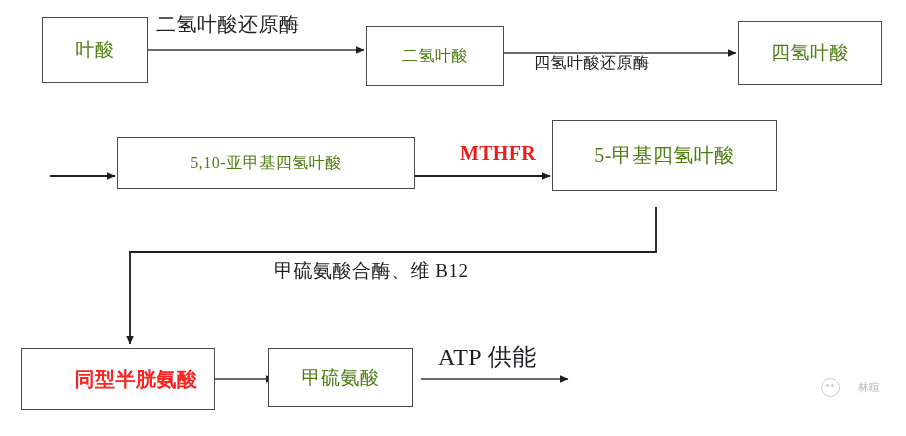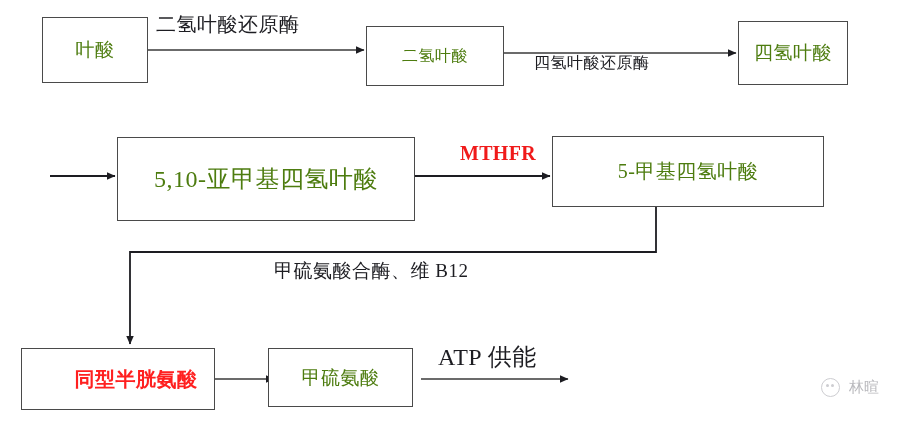--- a/index.html
+++ b/index.html
@@ -53,24 +53,24 @@
   .edge-label.enzyme-highlight {
     color: #f01a1a;
     font-weight: bold;
     font-family: "Liberation Serif", "DejaVu Serif", serif;
     letter-spacing: 0.3px;
   }
   #watermark {
     position: absolute;
     display: flex;
     align-items: center;
-    gap: 9px;
+    gap: 18px;
     color: #b9b9bd;
     font-family: "Liberation Sans", "DejaVu Sans", sans-serif;
-    font-size: 15px;
+    font-size: 11px;
     white-space: nowrap;
   }
   #watermark .wm-badge {
     width: 17px;
     height: 17px;
     border-radius: 50%;
     border: 1.3px solid #cdcdd1;
     position: relative;
     flex: none;
   }
@@ -114,25 +114,25 @@
 
     <line x1="215" y1="379" x2="274" y2="379" stroke="#3a3a3a" stroke-width="1.7" marker-end="url(#arrowhead)"></line>
 
     <line x1="421" y1="379" x2="568" y2="379" stroke="#3a3a3a" stroke-width="1.7" marker-end="url(#arrowhead)"></line>
   </svg>
 
   <div class="node" style="left:42px; top:17px; width:106px; height:66px; font-size:19px;">叶酸</div>
 
   <div class="node" style="left:366px; top:26px; width:138px; height:60px; font-size:16px;">二氢叶酸</div>
 
-  <div class="node" style="left:738px; top:21px; width:110px; height:64px; font-size:19px;">四氢叶酸</div>
+  <div class="node" style="left:738px; top:21px; width:144px; height:64px; font-size:19px;">四氢叶酸</div>
 
-  <div class="node" style="left:117px; top:137px; width:298px; height:84px; font-size:24px;">5,10-亚甲基四氢叶酸</div>
+  <div class="node" style="left:117px; top:137px; width:298px; height:52px; font-size:16px;">5,10-亚甲基四氢叶酸</div>
 
-  <div class="node" style="left:552px; top:136px; width:272px; height:71px; font-size:20px;">5-甲基四氢叶酸</div>
+  <div class="node" style="left:552px; top:120px; width:225px; height:71px; font-size:20px;">5-甲基四氢叶酸</div>
 
   <div class="node red-text" style="left:21px; top:348px; width:194px; height:62px; font-size:20px;padding-left:36px;">同型半胱氨酸</div>
 
   <div class="node" style="left:268px; top:348px; width:145px; height:59px; font-size:19px;">甲硫氨酸</div>
 
 
   <div class="edge-label" style="left:156px; top:11px; font-size:20px;">二氢叶酸还原酶</div>
 
   <div class="edge-label" style="left:534px; top:13px; font-size:16px;margin-top:40px;">四氢叶酸还原酶</div>
 

